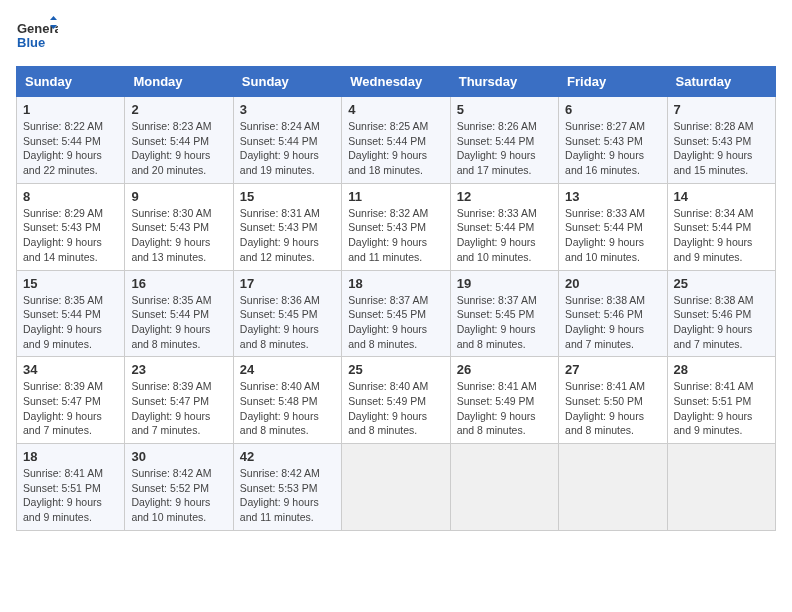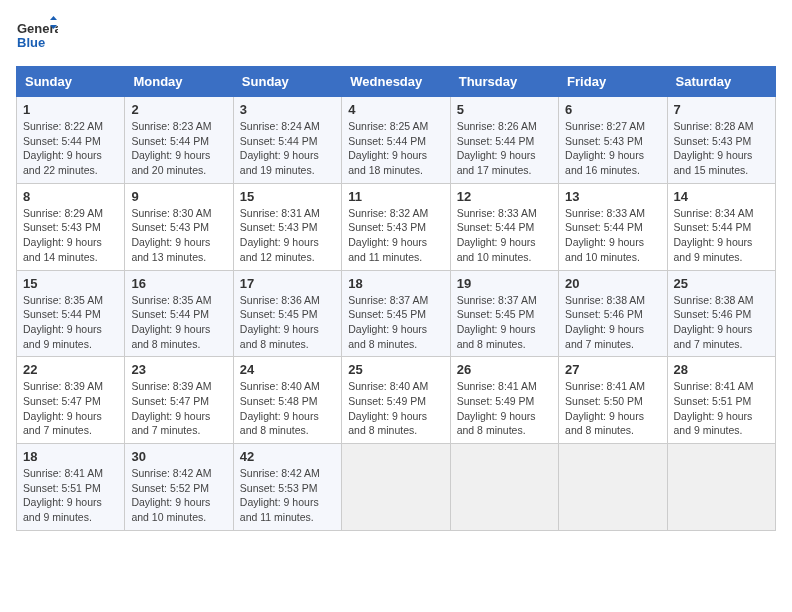--- a/index.html
+++ b/index.html
@@ -193,21 +193,21 @@
           <span class="day-num">20</span>
           <div class="day-info">Sunrise: 8:38 AM<br>Sunset: 5:46 PM<br>Daylight: 9 hours and 7 minutes.</div>
         </td>
         <td>
           <span class="day-num">25</span>
           <div class="day-info">Sunrise: 8:38 AM<br>Sunset: 5:46 PM<br>Daylight: 9 hours and 7 minutes.</div>
         </td>
       </tr>
       <tr>
         <td>
-          <span class="day-num">22</span>
+          <span class="day-num">34</span>
           <div class="day-info">Sunrise: 8:39 AM<br>Sunset: 5:47 PM<br>Daylight: 9 hours and 7 minutes.</div>
         </td>
         <td>
           <span class="day-num">23</span>
           <div class="day-info">Sunrise: 8:39 AM<br>Sunset: 5:47 PM<br>Daylight: 9 hours and 7 minutes.</div>
         </td>
         <td>
           <span class="day-num">24</span>
           <div class="day-info">Sunrise: 8:40 AM<br>Sunset: 5:48 PM<br>Daylight: 9 hours and 8 minutes.</div>
         </td>

